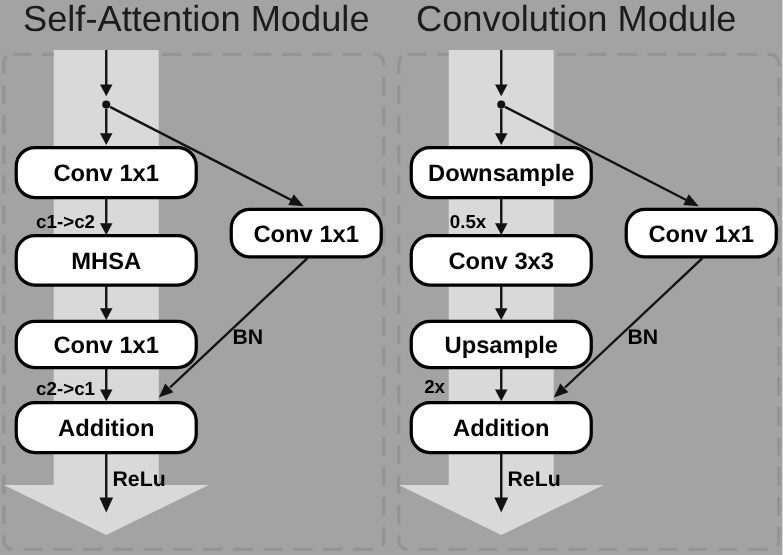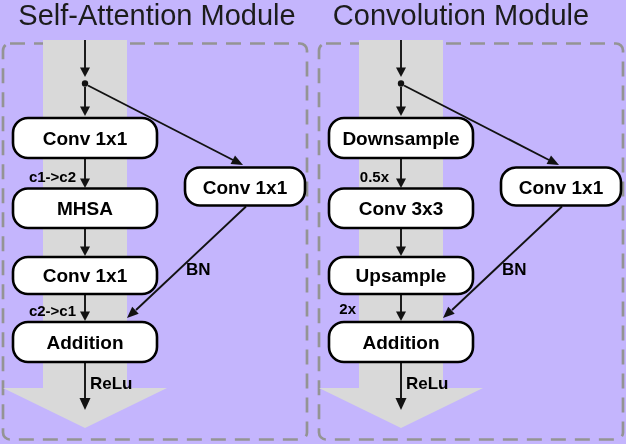--- a/index.html
+++ b/index.html
@@ -1,16 +1,16 @@
 <!DOCTYPE html>
 <html><head>
 <meta charset="utf-8">
 <style>
   html,body{margin:0;padding:0;background:#ffffff;}
-  .stage{position:relative;width:626px;height:444px;background:#c4b5fd;overflow:hidden;}
+  .stage{position:relative;width:626px;height:444px;background:#a3a3a3;overflow:hidden;}
   svg{display:block;}
   .container-border{fill:none;stroke:#949494;stroke-width:2.7;stroke-dasharray:15 9;}
   .band{fill:#d9d9d9;stroke:none;}
   .flow-line{stroke:#121212;stroke-width:1.9;fill:none;}
   .arrowhead{fill:#121212;stroke:none;}
   .junction{fill:#121212;}
   .node-box{fill:#ffffff;stroke:#000000;stroke-width:2.6;}
   text{font-family:"Liberation Sans",sans-serif;fill:#000000;}
   .title{font-size:29px;font-weight:400;fill:#1c1c1c;text-anchor:middle;}
   .box-label{font-size:19px;font-weight:bold;text-anchor:middle;}

